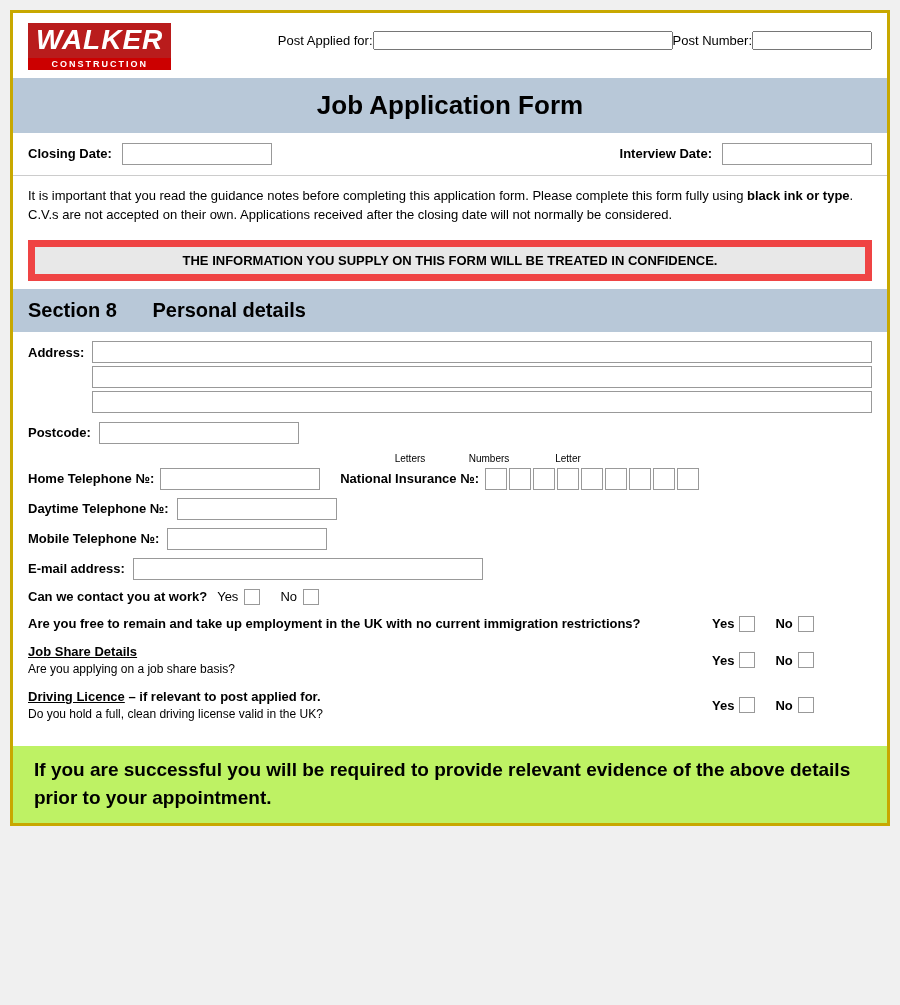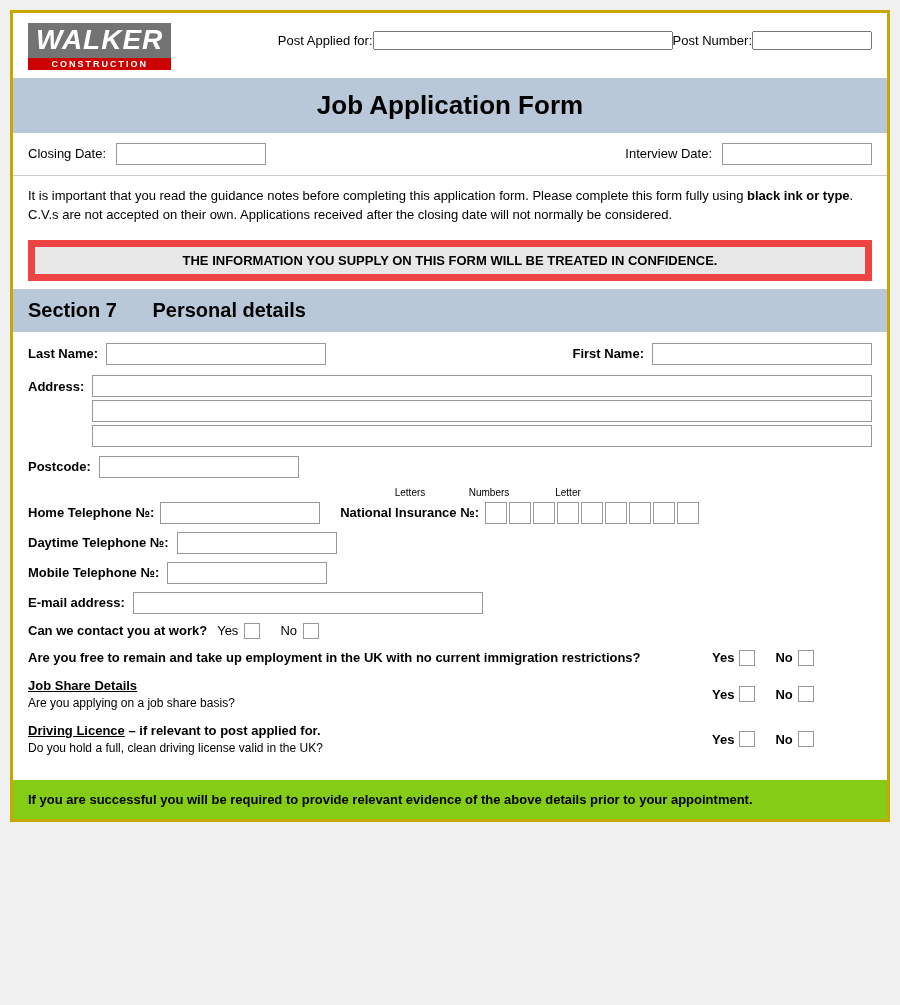--- a/index.html
+++ b/index.html
@@ -24,21 +24,21 @@
       display: flex;
       align-items: flex-start;
       justify-content: space-between;
     }
     .logo-area {
       display: flex;
       flex-direction: column;
       align-items: flex-start;
     }
     .logo-walker {
-      background: #737373;
+      background: #b91c1c;
       color: #fff;
       font-size: 28px;
       font-weight: 900;
       font-style: italic;
       padding: 2px 8px;
       letter-spacing: 1px;
       line-height: 1.1;
     }
     .logo-construction {
       background: #cc0000;
@@ -62,21 +62,21 @@
       font-weight: bold;
       color: #000;
     }
     .dates-row {
       display: flex;
       align-items: center;
       gap: 10px;
       padding: 10px 15px;
       border-bottom: 1px solid #ccc;
     }
-    .dates-row label { font-weight: normal; }
+    .dates-row label { font-weight: bold; }
     .dates-row input[type="text"] {
       border: 1px solid #999;
       height: 22px;
       width: 150px;
       padding: 2px 4px;
     }
     .dates-spacer { flex: 1; }
     .info-text {
       padding: 10px 15px;
       line-height: 1.5;
@@ -230,24 +230,24 @@
     }
     .sub-question {
       font-weight: normal;
       font-size: 12px;
     }
     .driving-licence-question {
       font-weight: bold;
       text-decoration: underline;
     }
     .footer-notice {
-      background: #84cc16;
-      padding: 10px 15px;
+      background: #bef264;
+      padding: 10px 21px;
       margin-top: 8px;
-      font-size: 13px;
+      font-size: 19px;
       line-height: 1.5;
     }
     .footer-notice p { font-weight: normal; }
     .footer-notice strong { font-weight: bold; }
   </style>
 </head>
 <body>
 
 <div class="page">
 
@@ -281,34 +281,27 @@
       It is important that you read the guidance notes before completing this application form. Please complete this form fully using <strong>black ink or type</strong>. C.V.s are not accepted on their own. Applications received after the closing date will not normally be considered.
     </p>
   </div>
 
   <div class="confidence-bar">
     <span>THE INFORMATION YOU SUPPLY ON THIS FORM WILL BE TREATED IN CONFIDENCE.</span>
   </div>
 
   <div class="section-header">
     <h2>
-      <span class="section-num">Section 7</span>
+      <span class="section-num">Section 8</span>
       <span>Personal details</span>
     </h2>
   </div>
 
   <div class="form-body">
 
-    <div class="name-row">
-      <label>Last Name:</label>
-      <input type="text" style="width: 220px;">
-      <div style="flex:1;"></div>
-      <label>First Name:</label>
-      <input type="text" style="width: 220px;">
-    </div>
 
     <div class="address-row">
       <label>Address:</label>
       <div class="address-inputs">
         <input type="text" style="">
         <input type="text" style="">
         <input type="text" style="">
       </div>
     </div>
 

